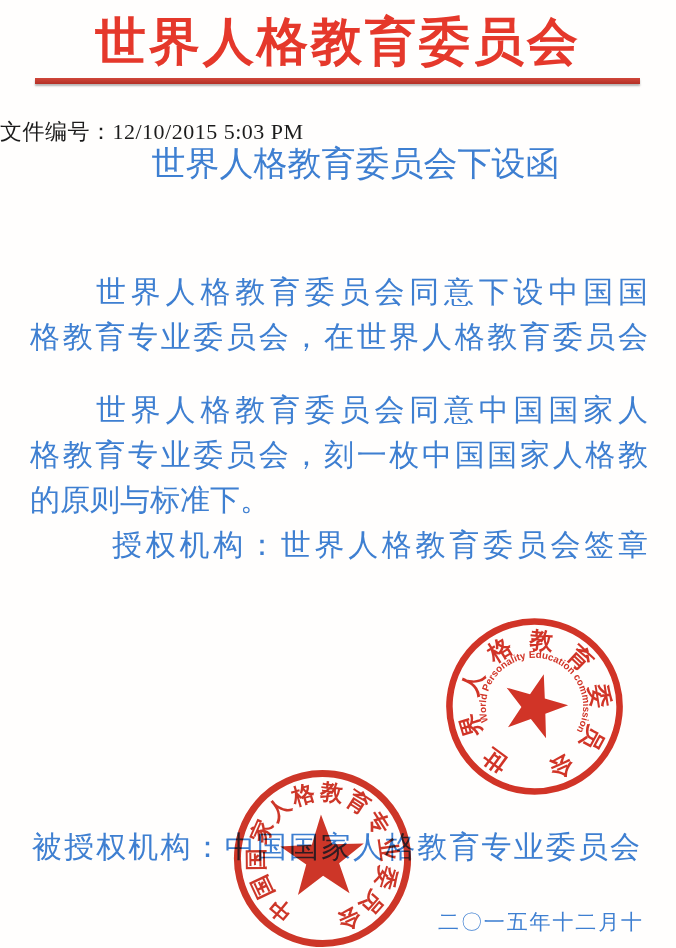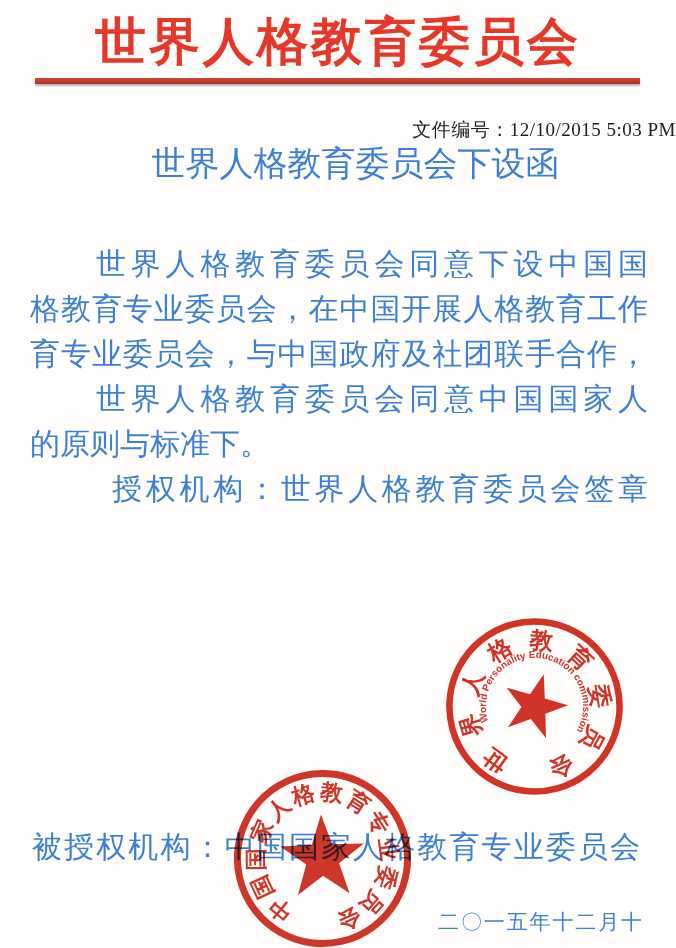--- a/index.html
+++ b/index.html
@@ -11,36 +11,36 @@
     position:absolute;top:8px;left:0;right:0;text-align:center;
     font-family:"Liberation Sans",sans-serif;font-weight:bold;
     font-size:51px;letter-spacing:3px;color:var(--title-red);
   }
   .rule{
     position:absolute;top:78px;left:35px;width:605px;height:6px;
     background:linear-gradient(180deg,var(--rule-red-top),var(--rule-red-bottom));
     box-shadow:0 2px 2px rgba(120,120,120,.55);
   }
   .meta{
-    position:absolute;top:117px;left:0;right:0;text-align:right;
-    font-size:19px;letter-spacing:.5px;color:var(--meta-black);
+    position:absolute;top:117px;left:0;right:0;text-align:left;
+    font-size:22px;letter-spacing:.5px;color:var(--meta-black);
   }
   .subtitle{
     position:absolute;top:141px;left:0;right:0;text-align:center;
     font-size:34px;color:var(--body-blue);padding-left:35px;
   }
   .body{
     position:absolute;top:241px;left:30px;width:618px;
     color:var(--body-blue);
   }
   .line{
     height:45px;line-height:45px;font-size:30px;
     text-align:justify;text-align-last:justify;overflow:hidden;
   }
-  .line.first{text-indent:66px;}
+  .line.first{text-indent:66px;margin-top:28px;}
   .line.end{text-align-last:left;}
   .line.auth{padding-left:82px;}
   .auth2{
     position:absolute;top:824px;left:32px;width:608px;height:45px;line-height:45px;
     font-size:30px;color:var(--body-blue);
     text-align:justify;text-align-last:justify;overflow:hidden;
   }
   .date{
     position:absolute;top:904px;left:438px;width:204px;height:36px;line-height:36px;
     font-size:21px;color:var(--body-blue);
@@ -62,23 +62,23 @@
   <div class="title">世界人格教育委员会</div>
 
   <div class="rule"></div>
 
   <div class="meta"><span>文件编号：</span><span>12/10/2015 5:03 PM</span></div>
 
   <div class="subtitle">世界人格教育委员会下设函</div>
 
   <div class="body">
     <div class="line first">世界人格教育委员会同意下设中国国</div>
-    <div class="line">格教育专业委员会，在中国开展人格教育工作</div>
-    <div class="line">育专业委员会，与中国政府及社团联手合作，</div>
+    <div class="line">格教育专业委员会，在世界人格教育委员会</div>
     <div class="line first">世界人格教育委员会同意中国国家人</div>
+    <div class="line">格教育专业委员会，刻一枚中国国家人格教</div>
     <div class="line end">的原则与标准下。</div>
     <div class="line auth">授权机构：世界人格教育委员会签章</div>
   </div>
 
   <div class="auth2">被授权机构：中国国家人格教育专业委员会</div>
 
   <div class="date">二〇一五年十二月十日</div>
 
   <svg class="seal seal1" viewBox="0 0 200 200">
       <circle cx="100" cy="100" r="91" fill="none" stroke="#cd2214" stroke-width="7"></circle>

